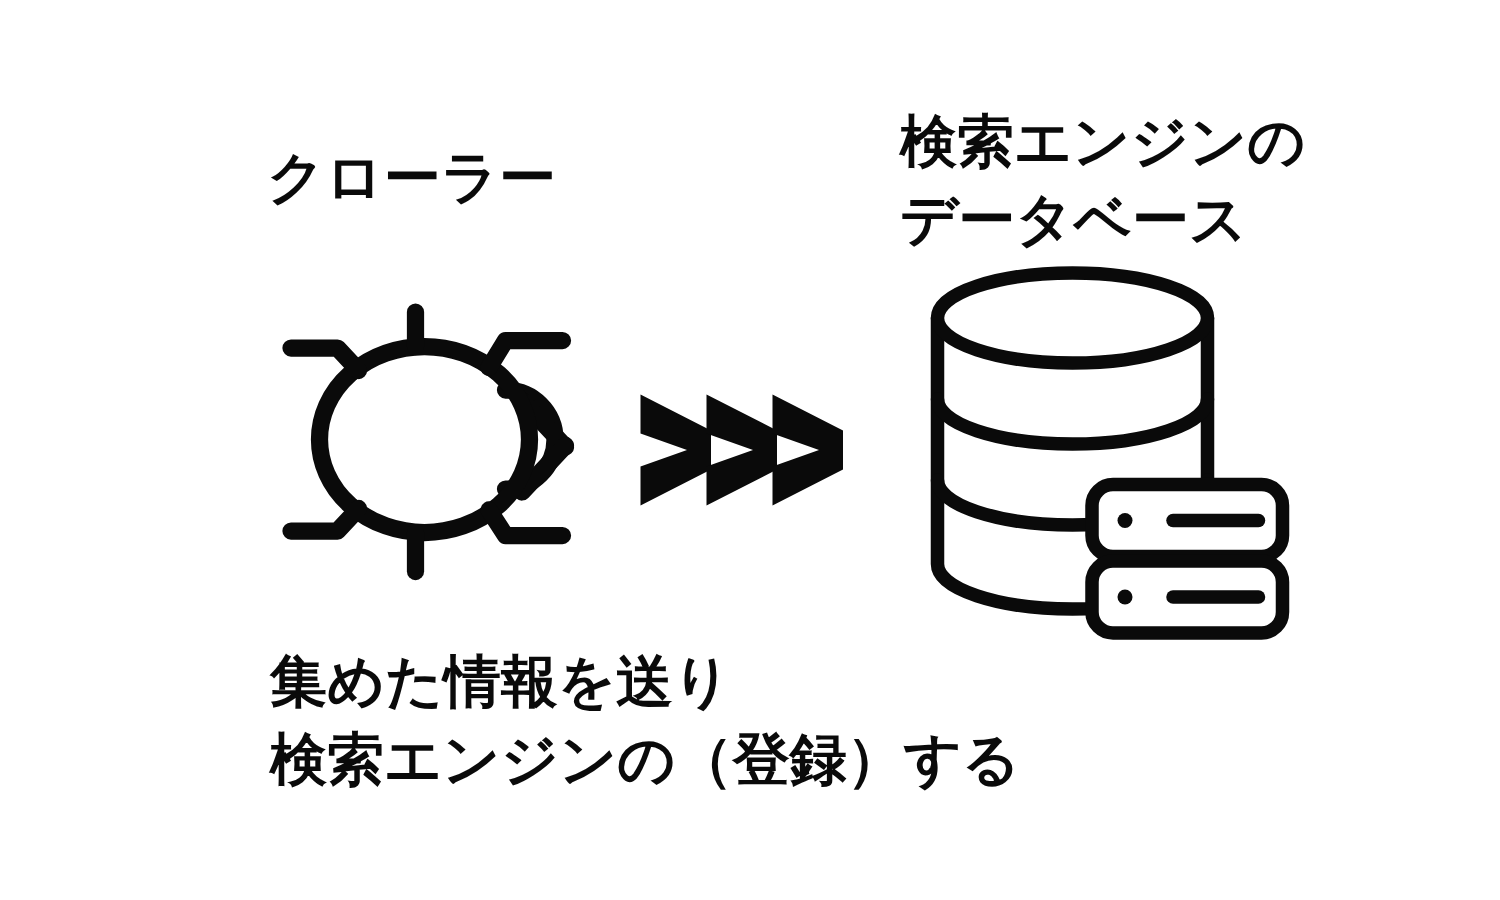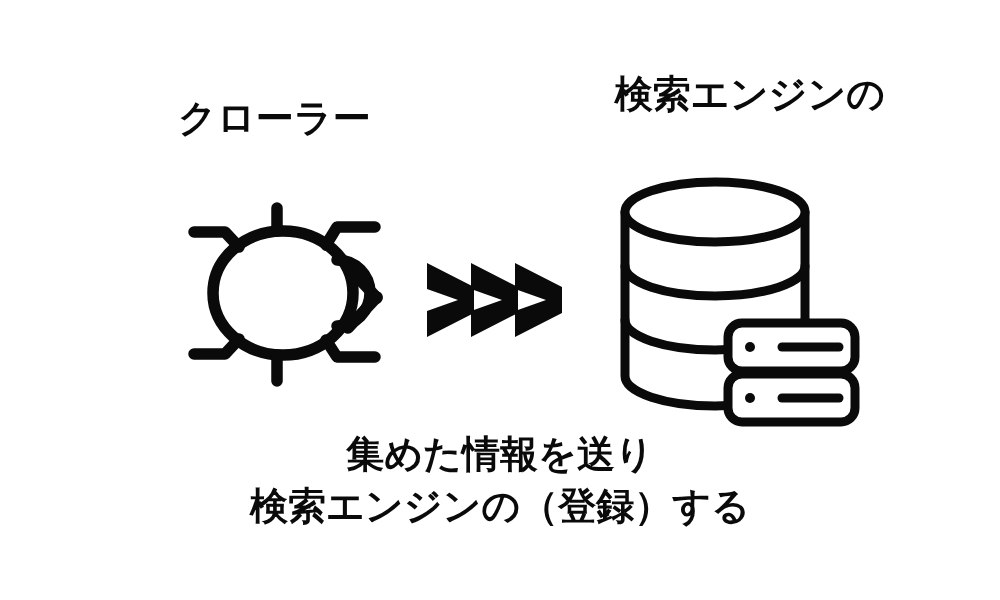--- a/index.html
+++ b/index.html
@@ -31,36 +31,35 @@
   }
 
   #crawler-label {
     left: 178px;
     top: 92px;
   }
 
   #database-label {
     left: 600px;
     top: 68px;
-    text-align: center;
+    text-align: left;
     width: 300px;
     white-space: normal;
   }
   #database-label .line {
     display: block;
   }
   #database-label .line2 {
     letter-spacing: 0px;
   }
 
   #caption {
     left: 180px;
     top: 428px;
     width: 640px;
-    text-align: center;
     white-space: normal;
   }
   #caption .line {
     display: block;
   }
 
   
   .figure {
     position: absolute;
   }
@@ -108,20 +107,21 @@
       <g fill="#0a0a0a">
         <polygon points="2,8 2,34 33,45 2,56 2,82 49,58 49,32"></polygon>
         <polygon points="46,8 46,34 77,45 46,56 46,82 93,58 93,32"></polygon>
         <polygon points="90,8 90,34 121,45 90,56 90,82 137,58 137,32"></polygon>
       </g>
     </svg>
   </div>
 
   <div class="label" id="database-label">
     <span class="line line1">検索エンジンの</span>
+    <span class="line line2">データベース</span>
   </div>
 
   <div class="figure" id="db-figure">
     <svg width="275" height="240" viewBox="0 0 275 240">
       <g fill="#ffffff" stroke="#0a0a0a" stroke-width="9" stroke-linecap="round" stroke-linejoin="round">
 
         <path d="M 25 32 L 25 196 A 90 30 0 0 0 205 196 L 205 32"></path>
 
         <path d="M 25 140 A 90 30 0 0 0 205 140" fill="none"></path>
 

